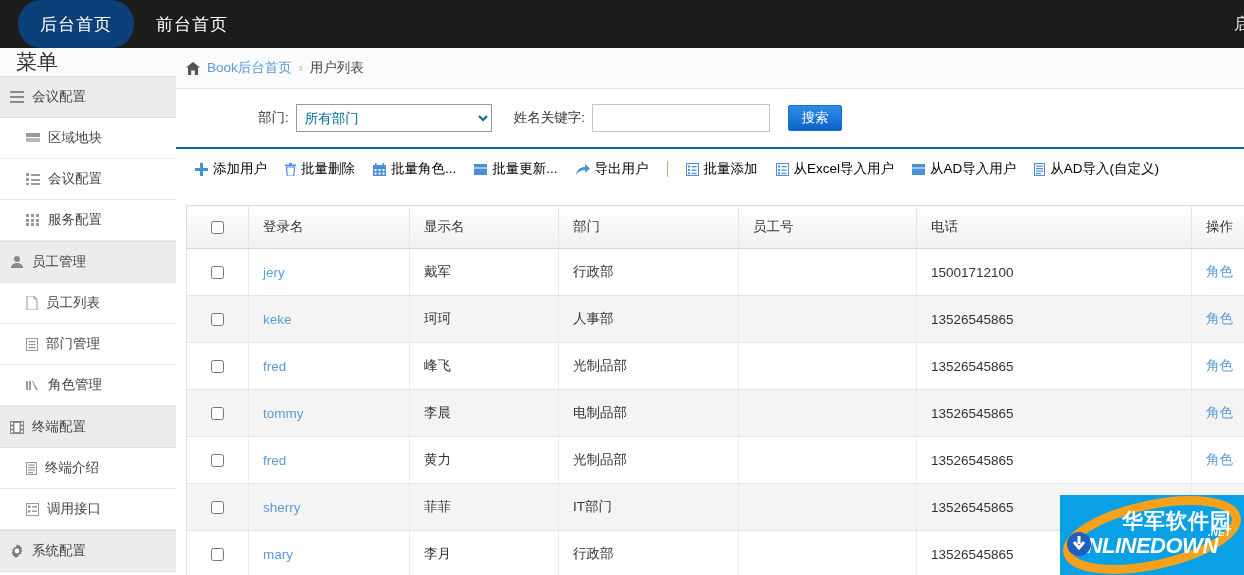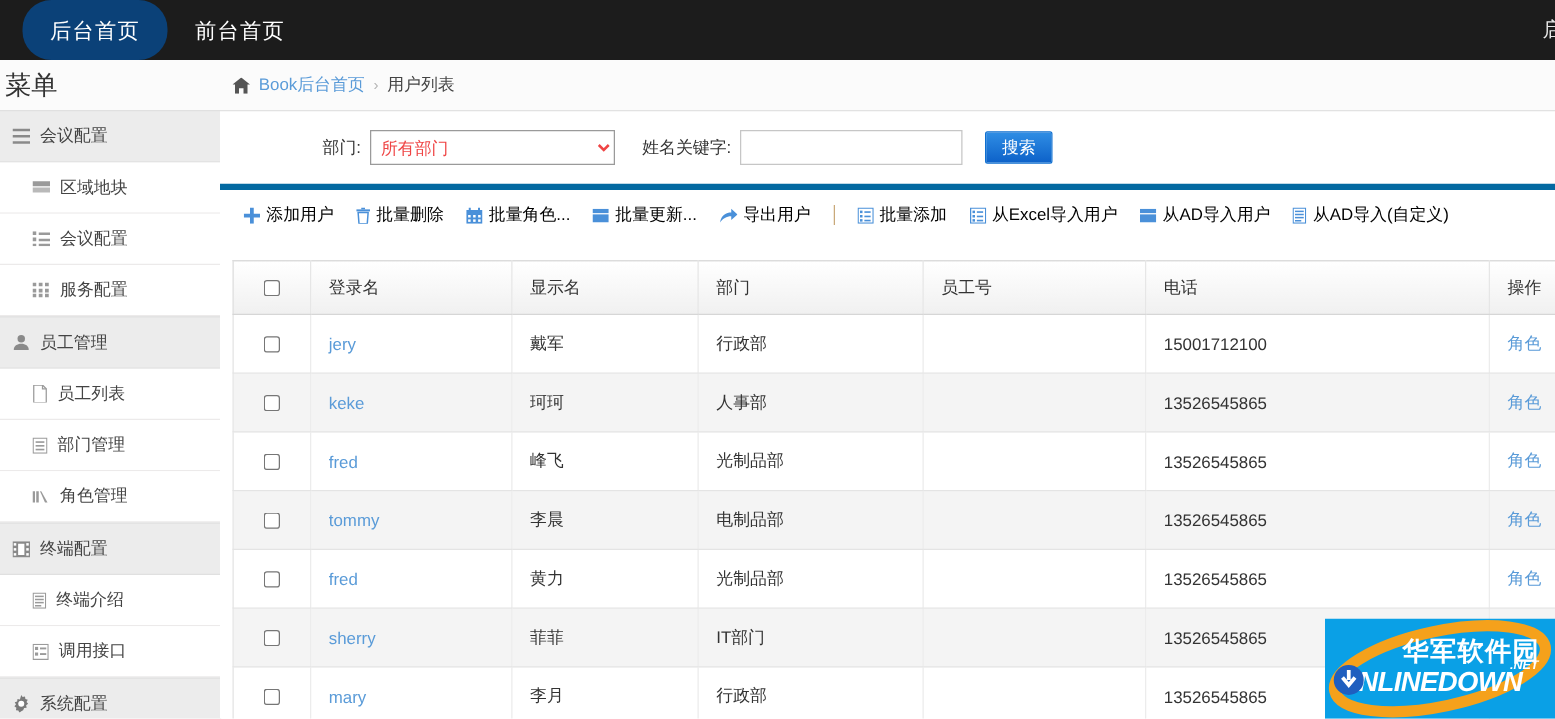--- a/index.html
+++ b/index.html
@@ -31,21 +31,21 @@
     color:#e8e8e8;font-size:16px;padding-right:0;white-space:nowrap;
     transform:translateX(6px);
   }
 
   
   .sidebar{
     position:absolute;left:0;top:48px;width:176px;height:527px;
     background:#fff;border-right:1px solid #d9d9d9;overflow:hidden;
   }
   .sidebar-title{
-    height:40px;display:flex;align-items:center;padding:0 4px;
+    height:28px;display:flex;align-items:center;padding:0 16px;
     font-size:21px;color:#333;font-weight:normal;
     background:#fbfbfb;
   }
   .menu-group-head{
     height:40px;display:flex;align-items:center;gap:8px;
     padding:0 10px;background:#ececec;border-top:1px solid #e0e0e0;
     border-bottom:1px solid #e0e0e0;color:#444;font-size:13.5px;
     cursor:pointer;
   }
   .menu-item{
@@ -65,27 +65,27 @@
     height:40px;display:flex;align-items:center;gap:7px;
     padding:0 0 0 10px;border-bottom:1px solid #e2e2e2;
     background:#fbfbfb;font-size:13.5px;
   }
   .bc-link{color:#5a9bd8;cursor:pointer;}
   .bc-sep{color:#b5b5b5;font-size:12px;}
   .bc-cur{color:#444;}
 
   .filterbar{
     height:58px;display:flex;align-items:center;
-    border-bottom:5px solid #0369a1;padding-left:24px;
+    border-bottom:2px solid #0369a1;padding-left:24px;
   }
   .fl{font-size:13.5px;color:#333;margin-right:7px;}
   .select-wrap{position:relative;}
   select.dept{
     width:196px;height:28px;font-size:13.5px;padding:2px 4px;
-    font-family:inherit;color:#ef4444;
+    font-family:inherit;color:#0369a1;
     border:1px solid #9a9a9a;background:#fff;border-radius:0;
   }
   input.kw{
     width:168px;height:24px;border:1px solid #c6c6c6;background:#fff;
     font-size:13px;padding:1px 4px;font-family:inherit;outline:none;
   }
   .gap-lg{width:22px;}
   .btn-search{
     margin-left:18px;width:54px;height:26px;border:1px solid #0e6fd0;
     background:linear-gradient(#2f8de4,#0d62c9);

